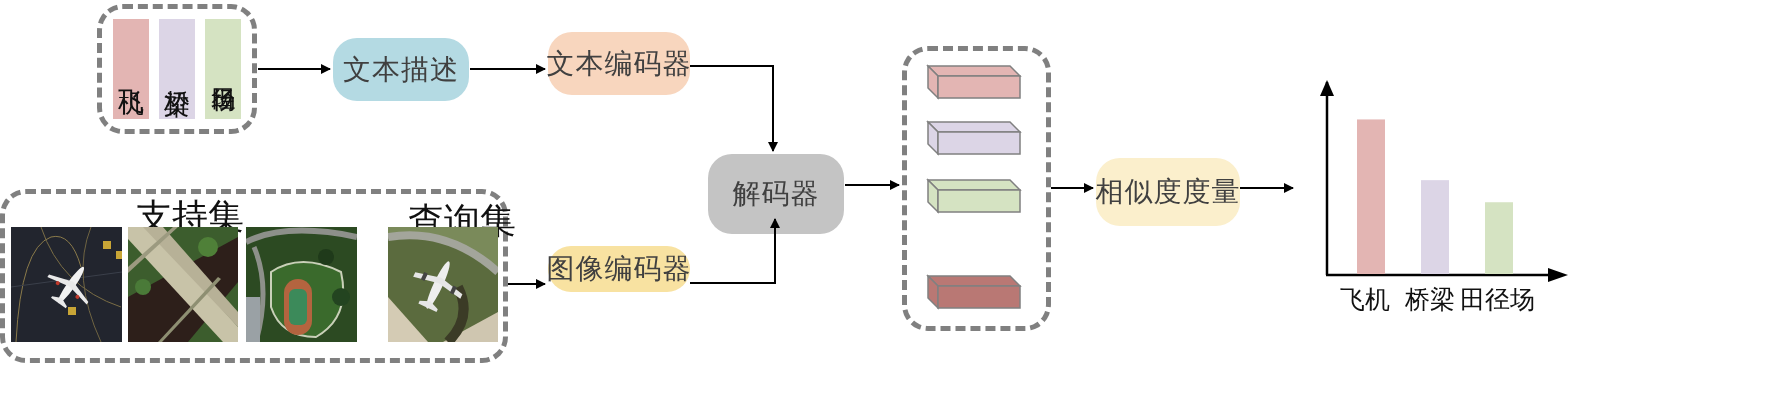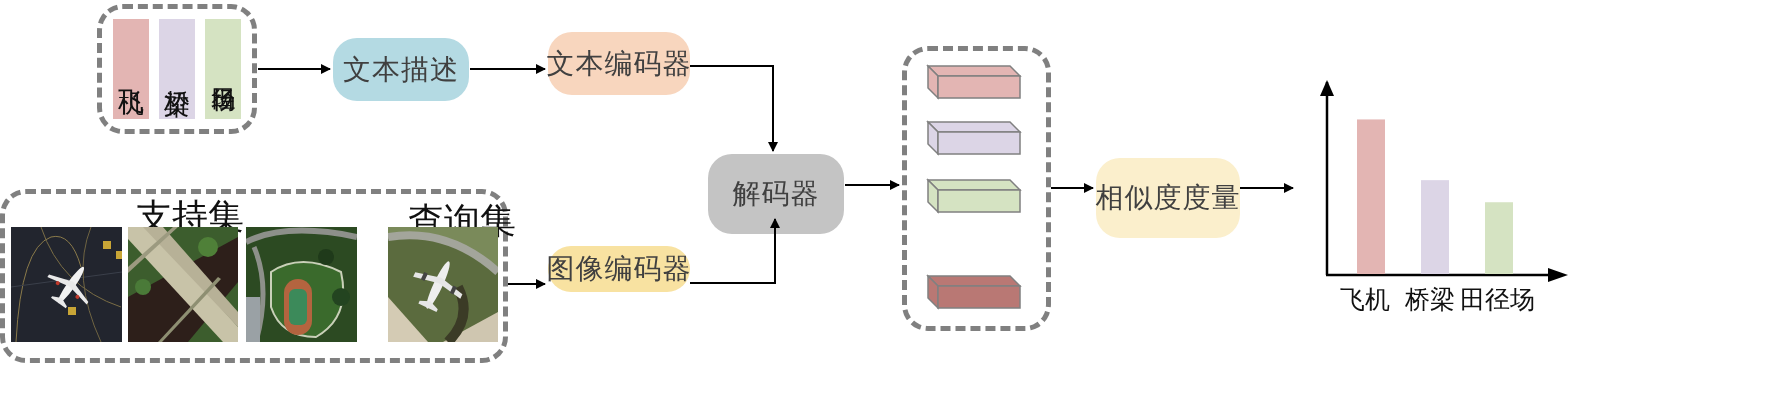--- a/index.html
+++ b/index.html
@@ -20,21 +20,21 @@
 
 <div class="dashed-group" style="left:97px; top:4px; width:160px; height:130px;"></div>
 <div class="cls-tag" style="left:113px; top:19px; width:36px; height:100px; background:#e3b5b3;">飞机</div>
 <div class="cls-tag" style="left:159px; top:19px; width:36px; height:100px; background:#dcd5e6;">桥梁</div>
 <div class="cls-tag" style="left:205px; top:19px; width:36px; height:100px; background:#d5e3c2; font-size:24px;">田径场</div>
 
 <div class="node" style="left:333px; top:38px; width:136px; height:63px; background:#b4dae3;">文本描述</div>
 <div class="node" style="left:548px; top:32px; width:142px; height:63px; background:#f8d6be;">文本编码器</div>
 <div class="node" style="left:548px; top:246px; width:142px; height:46px; background:#f8e2a1;">图像编码器</div>
 <div class="node" style="left:708px; top:154px; width:136px; height:80px; background:#c4c4c4;">解码器</div>
-<div class="node" style="left:1096px; top:158px; width:144px; height:80px; background:#fbefcc;">相似度度量</div>
+<div class="node" style="left:1096px; top:158px; width:144px; height:68px; background:#fbefcc;">相似度度量</div>
 
 <div class="dashed-group" style="left:0px; top:189px; width:508px; height:174px;"></div>
 <div class="caption" style="left:136px; top:193px;">支持集</div>
 <div class="caption" style="left:408px; top:197px;">查询集</div>
 
 <div class="img-tile" style="left:11px; top:227px; width:111px; height:115px;">
   <svg width="111" height="115" viewBox="0 0 111 115">
     <rect width="111" height="115" fill="#22252e"></rect>
     <path d="M5 115 Q 10 20 40 10 Q 60 5 70 40" stroke="#8a7a4a" stroke-width="1" fill="none"></path>
     <path d="M30 0 Q 50 60 110 80" stroke="#7a6d45" stroke-width="1" fill="none"></path>

